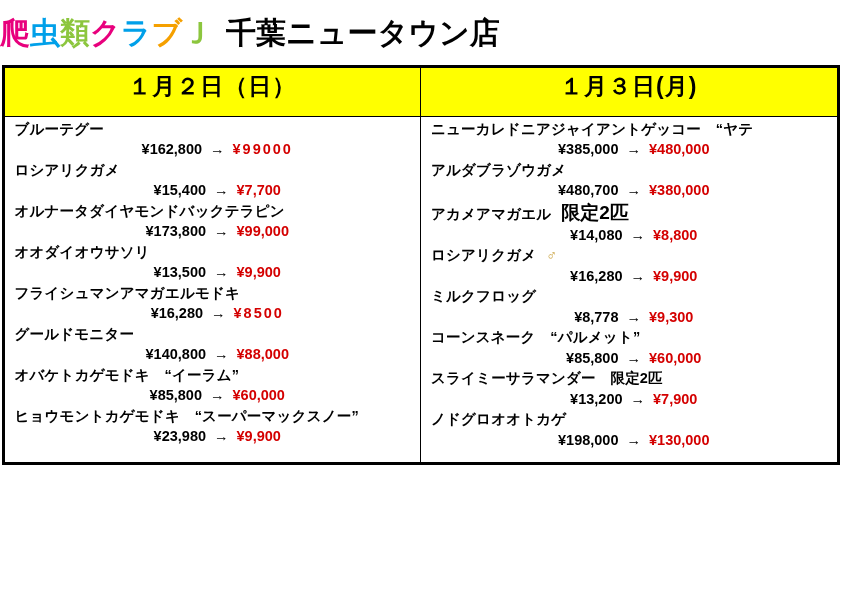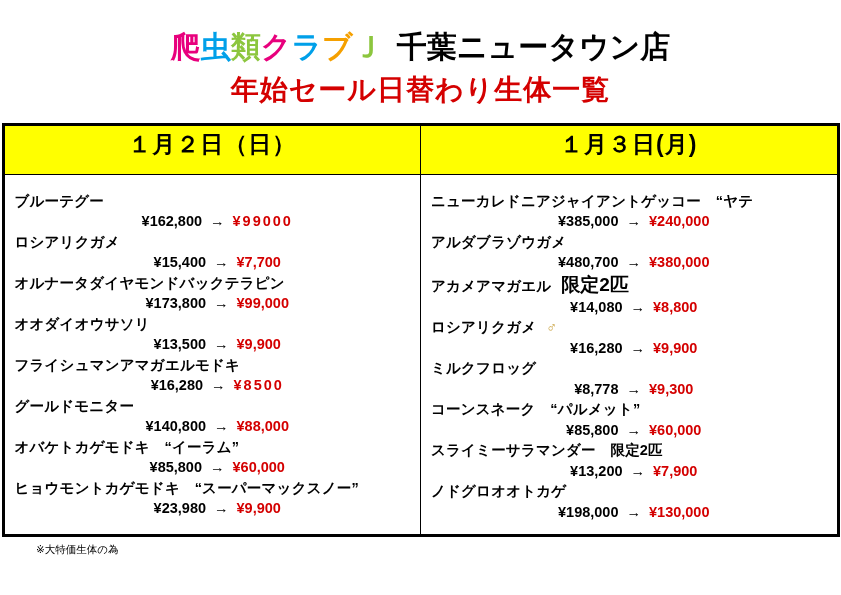--- a/index.html
+++ b/index.html
@@ -17,22 +17,22 @@
 
   .page {
     position: relative;
     width: 841px;
     height: 595px;
     box-sizing: border-box;
   }
 
   
   .header {
-    text-align: center;
-    padding-top: 30px;
+    text-align: left;
+    padding-top: 16px;
   }
   .title-line1 {
     font-size: 30px;
     font-weight: bold;
     letter-spacing: 0px;
     white-space: nowrap;
     line-height: 1.15;
   }
   .title-line1 .ch {
     display: inline-block;
@@ -71,21 +71,21 @@
   table.sale th {
     background: #ffff00;
     font-size: 23px;
     font-weight: bold;
     height: 40px;
     padding: 3px 0 5px 0;
     text-align: center;
     letter-spacing: 1px;
   }
   table.sale td {
-    padding: 16px 0 12px 10px;
+    padding: 2px 0 12px 10px;
     background: #ffffff;
   }
 
   .entry {
     margin-bottom: 1px;
     line-height: 1.28;
   }
   .entry-name {
     font-size: 14.5px;
     font-weight: bold;
@@ -131,21 +131,20 @@
 </style>
 </head>
 <body>
 
 <div class="page">
 
   <div class="header">
     <div class="title-line1">
       <span id="brand-name"><span class="ch" style="color: rgb(232, 0, 125);">爬</span><span class="ch" style="color: rgb(0, 160, 233);">虫</span><span class="ch" style="color: rgb(140, 198, 62);">類</span><span class="ch" style="color: rgb(232, 0, 125);">ク</span><span class="ch" style="color: rgb(0, 160, 233);">ラ</span><span class="ch" style="color: rgb(245, 160, 0);">ブ</span><span class="ch" style="color: rgb(140, 198, 62);">Ｊ</span></span><span class="shop-name">千葉ニュータウン店</span>
     </div>
-    <div class="title-line2">年始セール日替わり生体一覧</div>
   </div>
 
   <div class="table-wrap">
     <table class="sale">
       <thead>
         <tr>
           <th>１月２日（日）</th>
           <th>１月３日(月)</th>
         </tr>
       </thead>
@@ -181,21 +180,21 @@
                 <div class="entry-price"><span class="old-price">¥85,800</span><span class="arrow">→</span><span class="new-price">¥60,000</span></div>
               </div>
               <div class="entry">
                 <div><span class="entry-name">ヒョウモントカゲモドキ　“スーパーマックスノー”</span></div>
                 <div class="entry-price"><span class="old-price">¥23,980</span><span class="arrow">→</span><span class="new-price">¥9,900</span></div>
               </div>
             </td>
           <td id="col-1">
               <div class="entry">
                 <div><span class="entry-name">ニューカレドニアジャイアントゲッコー　“ヤテ</span></div>
-                <div class="entry-price"><span class="old-price">¥385,000</span><span class="arrow">→</span><span class="new-price">¥240,000</span></div>
+                <div class="entry-price"><span class="old-price">¥385,000</span><span class="arrow">→</span><span class="new-price">¥480,000</span></div>
               </div>
               <div class="entry">
                 <div><span class="entry-name">アルダブラゾウガメ</span></div>
                 <div class="entry-price"><span class="old-price">¥480,700</span><span class="arrow">→</span><span class="new-price">¥380,000</span></div>
               </div>
               <div class="entry">
                 <div><span class="entry-name">アカメアマガエル</span><span class="entry-limit">限定2匹</span></div>
                 <div class="entry-price"><span class="old-price">¥14,080</span><span class="arrow">→</span><span class="new-price">¥8,800</span></div>
               </div>
               <div class="entry">
@@ -217,15 +216,14 @@
               <div class="entry">
                 <div><span class="entry-name">ノドグロオオトカゲ</span></div>
                 <div class="entry-price"><span class="old-price">¥198,000</span><span class="arrow">→</span><span class="new-price">¥130,000</span></div>
               </div>
             </td>
         </tr>
       </tbody>
     </table>
   </div>
 
-  <div class="note">※大特価生体の為</div>
 
 </div>
 
 </body></html>

